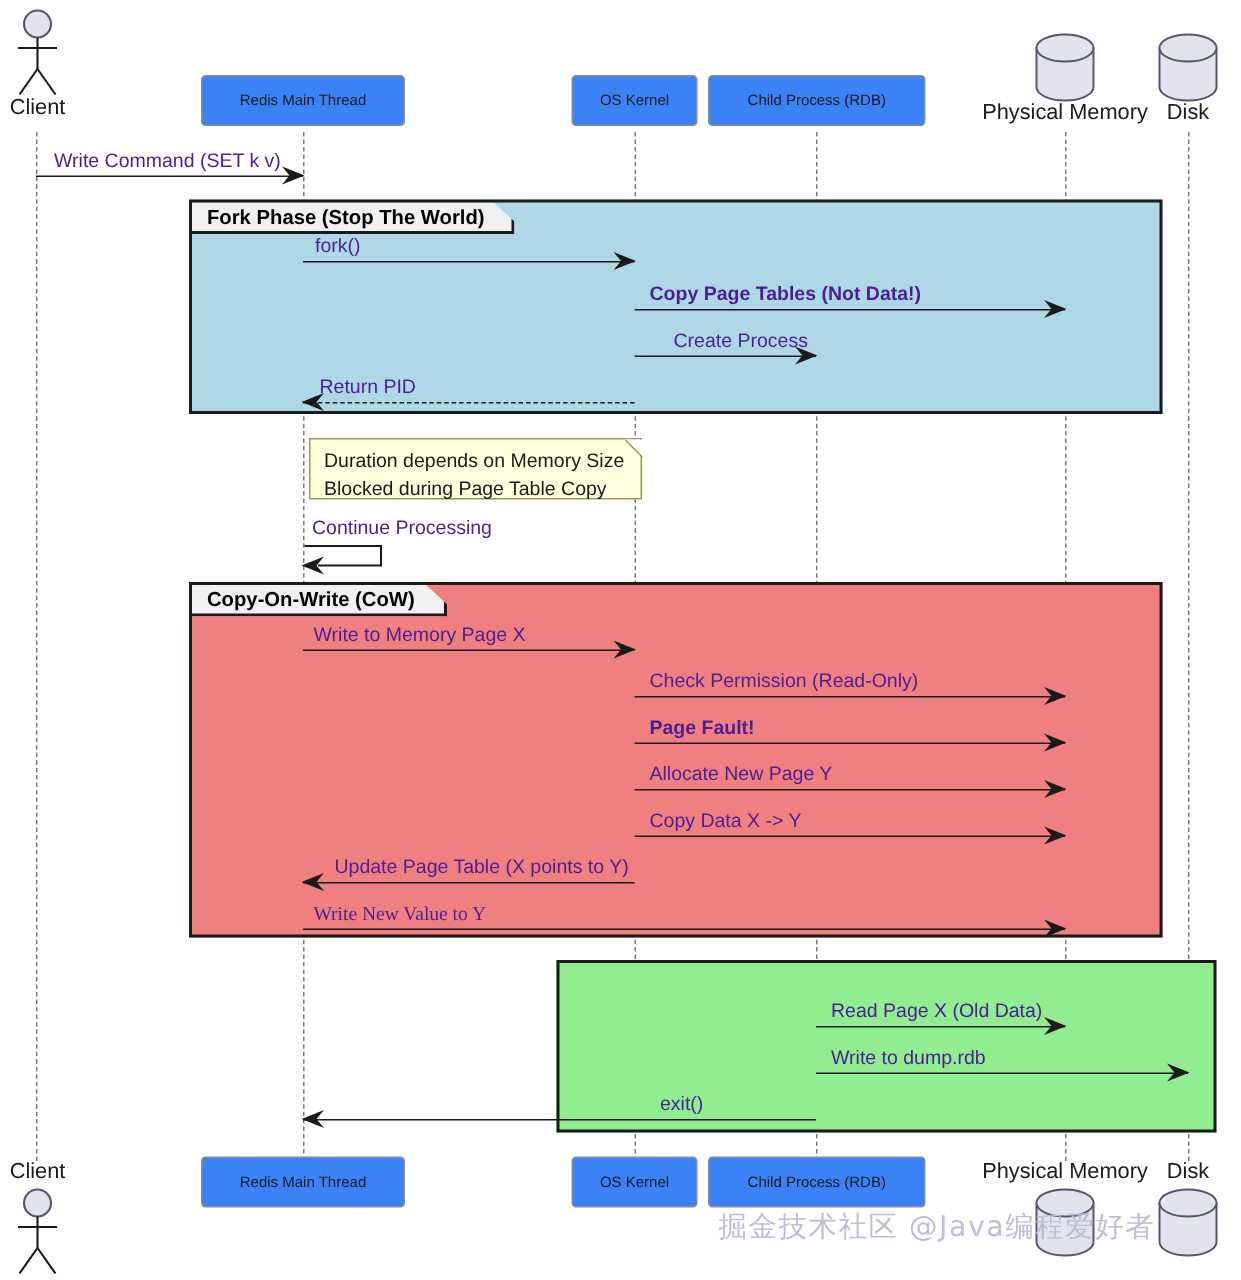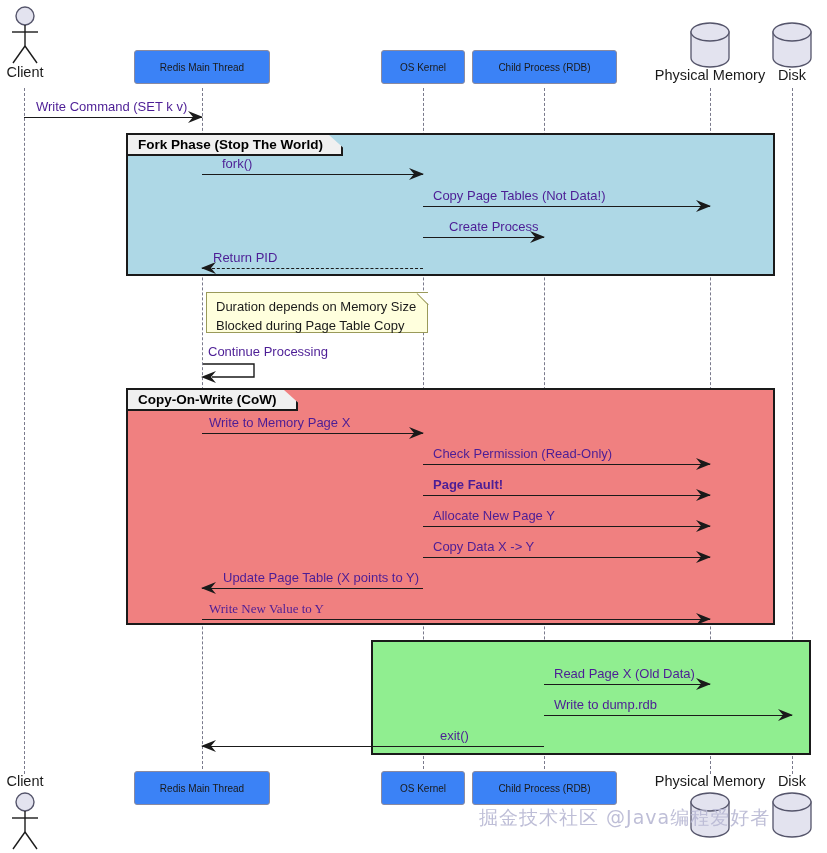--- a/index.html
+++ b/index.html
@@ -183,27 +183,27 @@
   <div class="msg-line" style="left:24px; top:117px; width:178px;"></div>
   <svg class="arrowhead" style="left:188px; top:109px;" width="16" height="16" viewBox="0 0 16 16">
     <path d="M0 2 L15 8 L0 14 L5 8 Z" fill="#1a1a1a"></path>
   </svg>
 
   <div class="frag frag-blue" style="left:126px; top:133px; width:649px; height:143px;"></div>
   <div class="frag-tab" style="left:128px; top:135px; width:215px;">
     <span>Fork Phase (Stop The World)</span>
   </div>
 
-  <div class="msg-label" style="left:210px; top:156px;margin-left:12px;">fork()</div>
+  <div class="msg-label" style="left:210px; top:156px;">fork()</div>
   <div class="msg-line" style="left:202px; top:174px; width:221px;"></div>
   <svg class="arrowhead" style="left:409px; top:166px;" width="16" height="16" viewBox="0 0 16 16">
     <path d="M0 2 L15 8 L0 14 L5 8 Z" fill="#1a1a1a"></path>
   </svg>
 
-  <div class="msg-label" style="left:433px; top:188px;">Copy Page Tables (Not Data!)</div>
+  <div class="msg-label" style="left:433px; top:188px;font-weight:bold;">Copy Page Tables (Not Data!)</div>
   <div class="msg-line" style="left:423px; top:206px; width:287px;"></div>
   <svg class="arrowhead" style="left:696px; top:198px;" width="16" height="16" viewBox="0 0 16 16">
     <path d="M0 2 L15 8 L0 14 L5 8 Z" fill="#1a1a1a"></path>
   </svg>
 
   <div class="msg-label" style="left:433px; top:219px;margin-left:16px;">Create Process</div>
   <div class="msg-line" style="left:423px; top:237px; width:121px;"></div>
   <svg class="arrowhead" style="left:530px; top:229px;" width="16" height="16" viewBox="0 0 16 16">
     <path d="M0 2 L15 8 L0 14 L5 8 Z" fill="#1a1a1a"></path>
   </svg>

